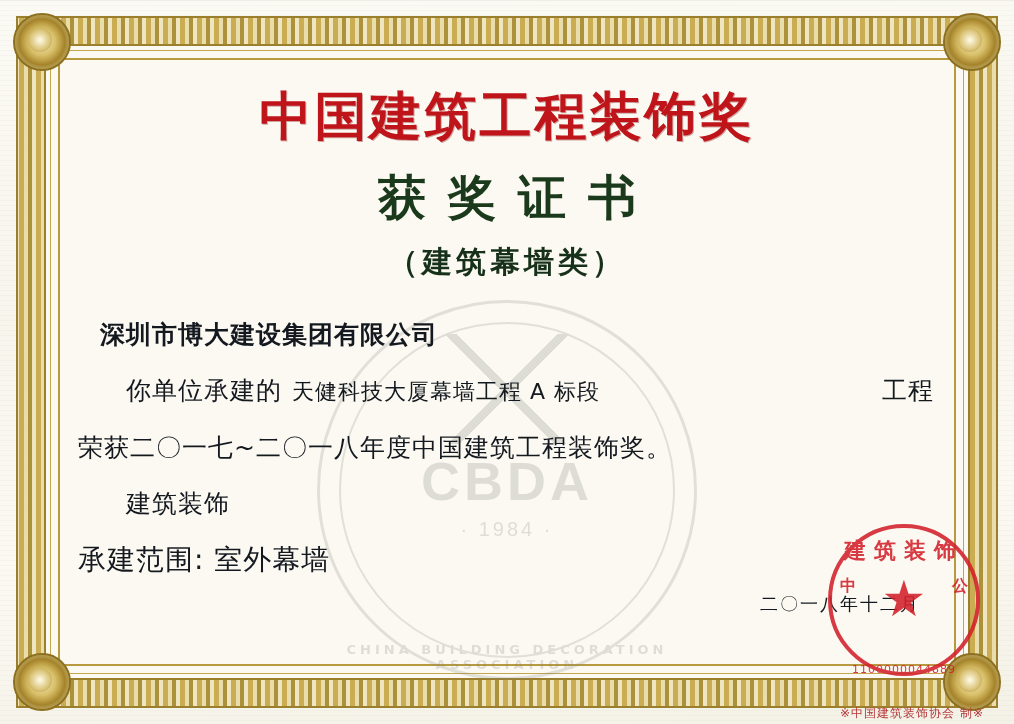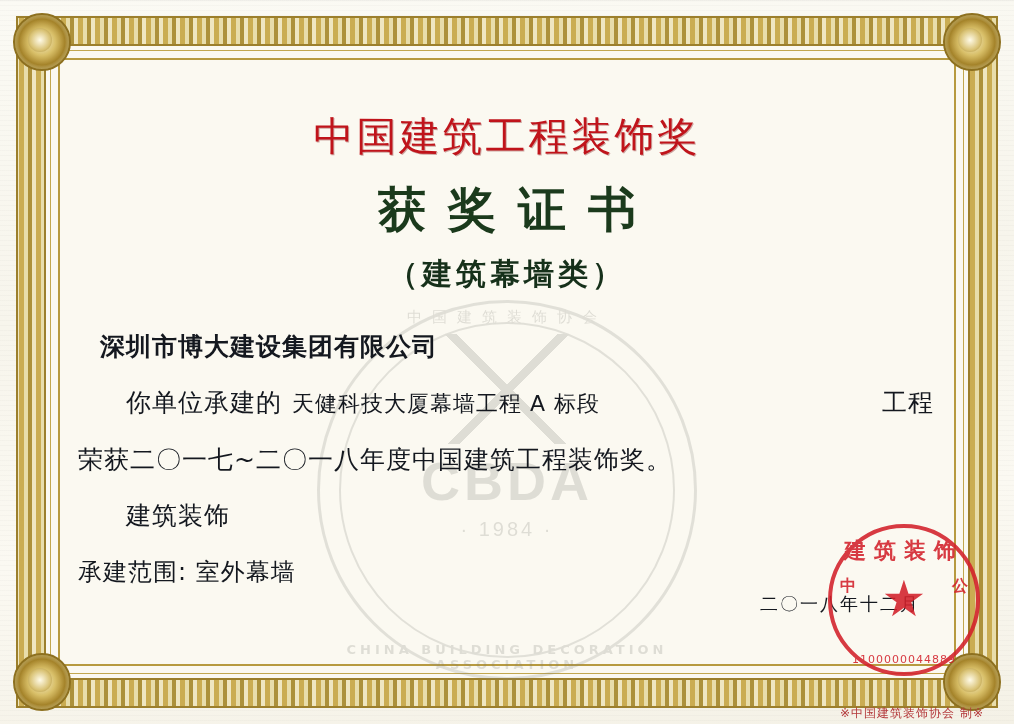--- a/index.html
+++ b/index.html
@@ -173,25 +173,25 @@
   
   #content {
     position: absolute;
     left: 70px;
     right: 70px;
     top: 70px;
     bottom: 70px;
   }
 
   .title-main {
-    margin-top: 39px;
-    text-align: center;
-    font-family: "DejaVu Sans", sans-serif;
-    font-weight: normal;
-    font-size: 40px;
+    margin-top: 12px;
+    text-align: center;
+    font-family: "DejaVu Sans", sans-serif;
+    font-weight: bold;
+    font-size: 52px;
     letter-spacing: 3px;
     color: #c0141b;
     text-shadow: 1px 1px 0 rgba(120,10,10,0.35);
   }
   .title-sub {
     margin-top: 14px;
     text-align: center;
     font-family: "DejaVu Serif", serif;
     font-weight: bold;
     font-size: 48px;
@@ -239,21 +239,21 @@
     padding-right: 10px;
   }
   .line.award {
     padding-left: 8px;
   }
   .line.issue {
     padding-left: 56px;
   }
   .line.scope {
     padding-left: 8px;
-    font-size: 24px;
+    font-size: 28px;
   }
 
   .date-line {
     position: absolute;
     right: 24px;
     bottom: 38px;
     font-size: 18px;
     letter-spacing: 2px;
     color: #14181f;
     font-family: "DejaVu Sans", sans-serif;
@@ -290,21 +290,21 @@
     top: 12px;
     text-align: center;
     color: #d3202a;
     font-size: 22px;
     font-weight: bold;
     letter-spacing: 8px;
   }
   #stamp .st-bottom {
     position: absolute;
     left: 0; right: 0;
-    bottom: 10px;
+    bottom: 0;
     text-align: center;
     color: #d3202a;
     font-size: 11px;
     letter-spacing: 1px;
   }
   #stamp .st-left, #stamp .st-right {
     position: absolute;
     top: 52px;
     color: #d3202a;
     font-size: 16px;
@@ -339,21 +339,20 @@
 
   <div class="corner tl"></div>
   <div class="corner tr"></div>
   <div class="corner bl"></div>
   <div class="corner br"></div>
 
   <div id="watermark">
     <div class="wm-ring"></div>
     <div class="wm-ring2"></div>
     <div class="wm-logo"></div>
-    <div class="wm-text-top">中国建筑装饰协会</div>
     <div class="wm-center">CBDA</div>
     <div class="wm-year">· 1984 ·</div>
     <div class="wm-text-bottom">CHINA BUILDING DECORATION ASSOCIATION</div>
   </div>
 
   <div id="content">
 
     <div class="title-main">中国建筑工程装饰奖</div>
     <div class="title-sub">获奖证书</div>
     <div class="title-category">（建筑幕墙类）</div>

